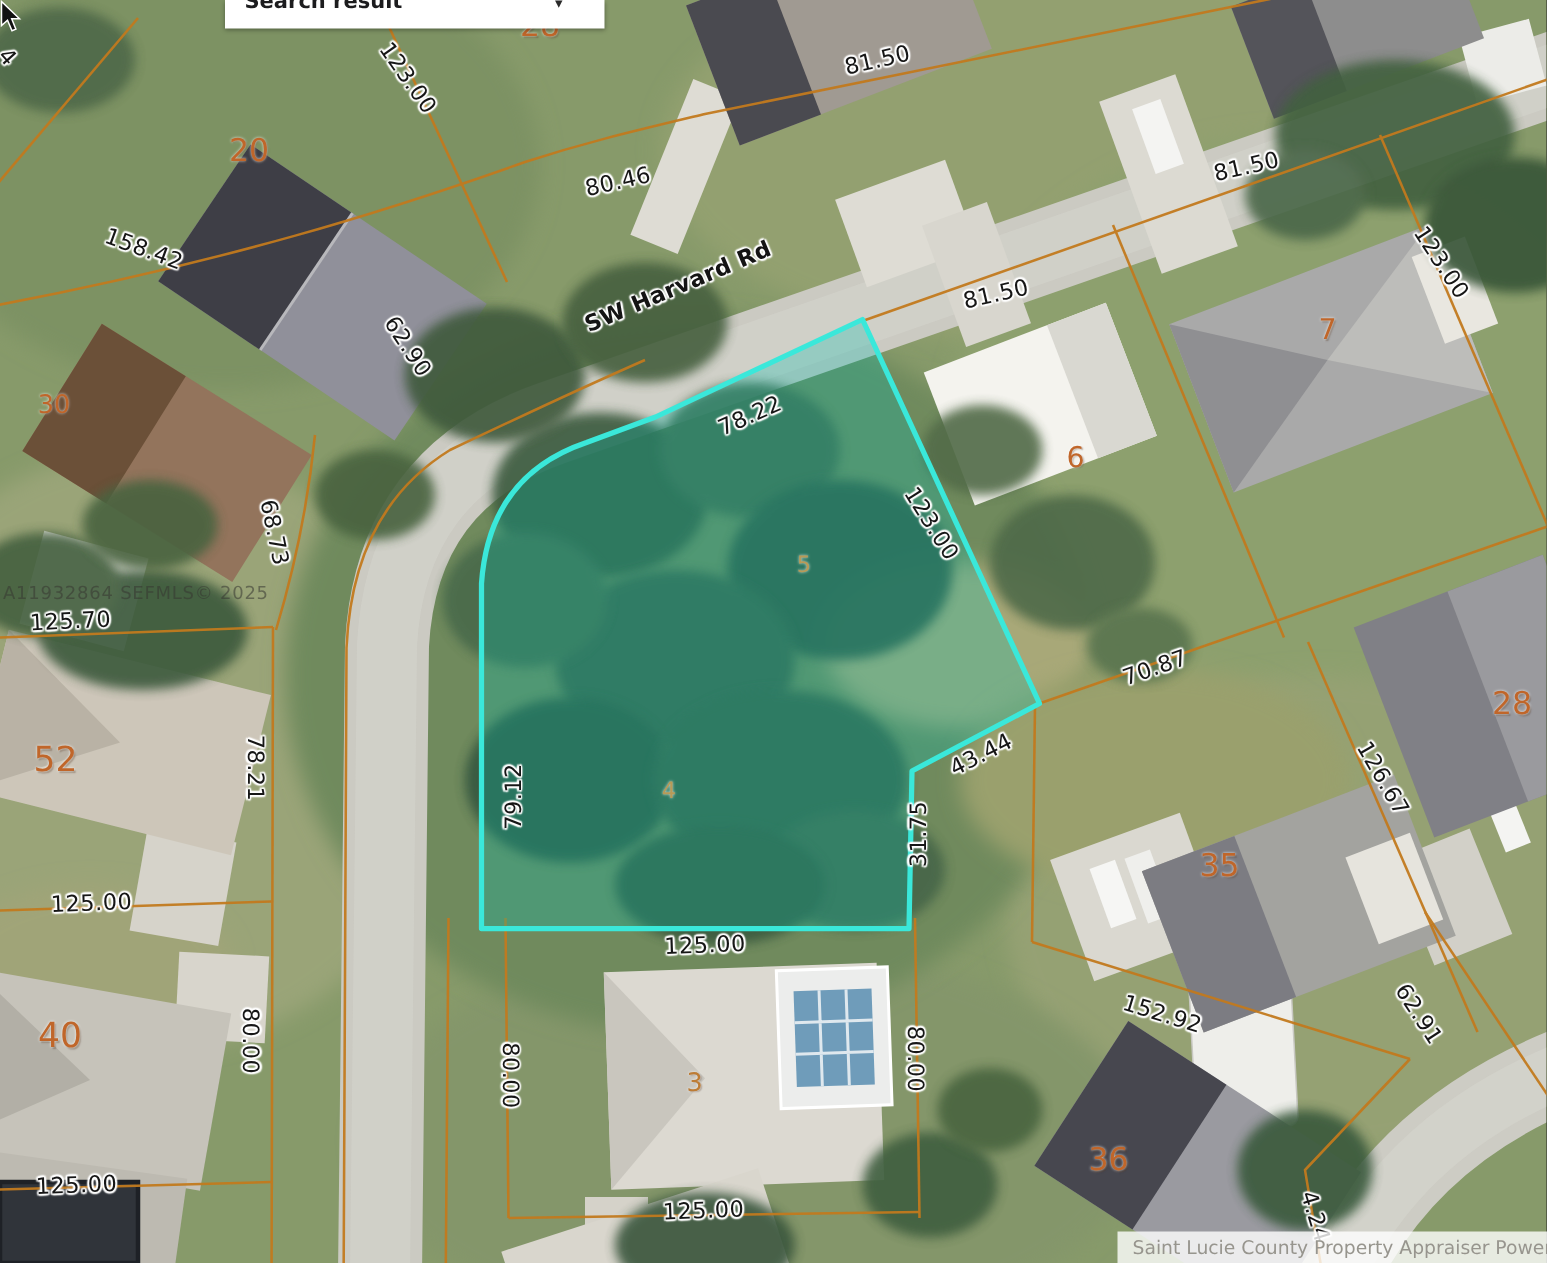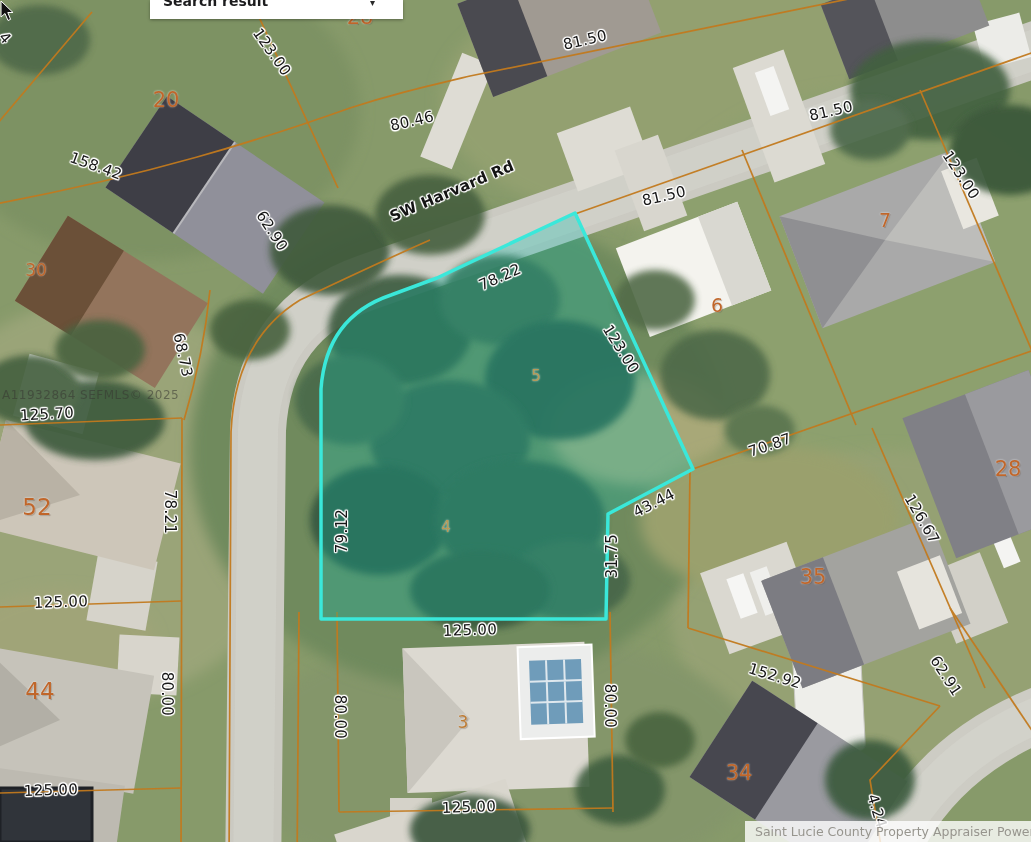--- a/index.html
+++ b/index.html
@@ -237,28 +237,28 @@
   <span class="dim" style="left:340px;top:717px;--r:90deg">80.00</span>
   <span class="dim" style="left:610px;top:706px;--r:90deg">80.00</span>
   <span class="dim" style="left:51px;top:790px;--r:-2deg">125.00</span>
   <span class="dim" style="left:469px;top:807px;--r:-2deg">125.00</span>
   <span class="dim" style="left:877px;top:811px;--r:73deg">4.24</span>
 
   <span class="lot" style="left:360px;top:17px;z-index:5">28</span>
   <span class="lot" style="left:166px;top:100px">20</span>
   <span class="lot" style="left:36px;top:270px;font-size:17px">30</span>
   <span class="lot" style="left:37px;top:507px;font-size:23px">52</span>
-  <span class="lot" style="left:40px;top:691px;font-size:23px">44</span>
+  <span class="lot" style="left:40px;top:691px;font-size:23px">40</span>
   <span class="lot lot-sm" style="left:536px;top:376px">5</span>
   <span class="lot lot-sm" style="left:446px;top:527px">4</span>
   <span class="lot" style="left:717px;top:305px;font-size:19px">6</span>
   <span class="lot" style="left:885px;top:220px;font-size:19px">7</span>
   <span class="lot" style="left:1008px;top:469px">28</span>
   <span class="lot" style="left:813px;top:577px">35</span>
-  <span class="lot" style="left:739px;top:773px">34</span>
+  <span class="lot" style="left:739px;top:773px">36</span>
   <span class="lot lot-md" style="left:463px;top:722px">3</span>
 
   <span class="street" style="left:452px;top:191px">SW Harvard Rd</span>
   <span class="watermark">A11932864  SEFMLS© 2025</span>
 </div>
 
 <div class="dropdown">
   <span class="lbl">Search result</span>
   <span class="chev">▾</span>
 </div>

